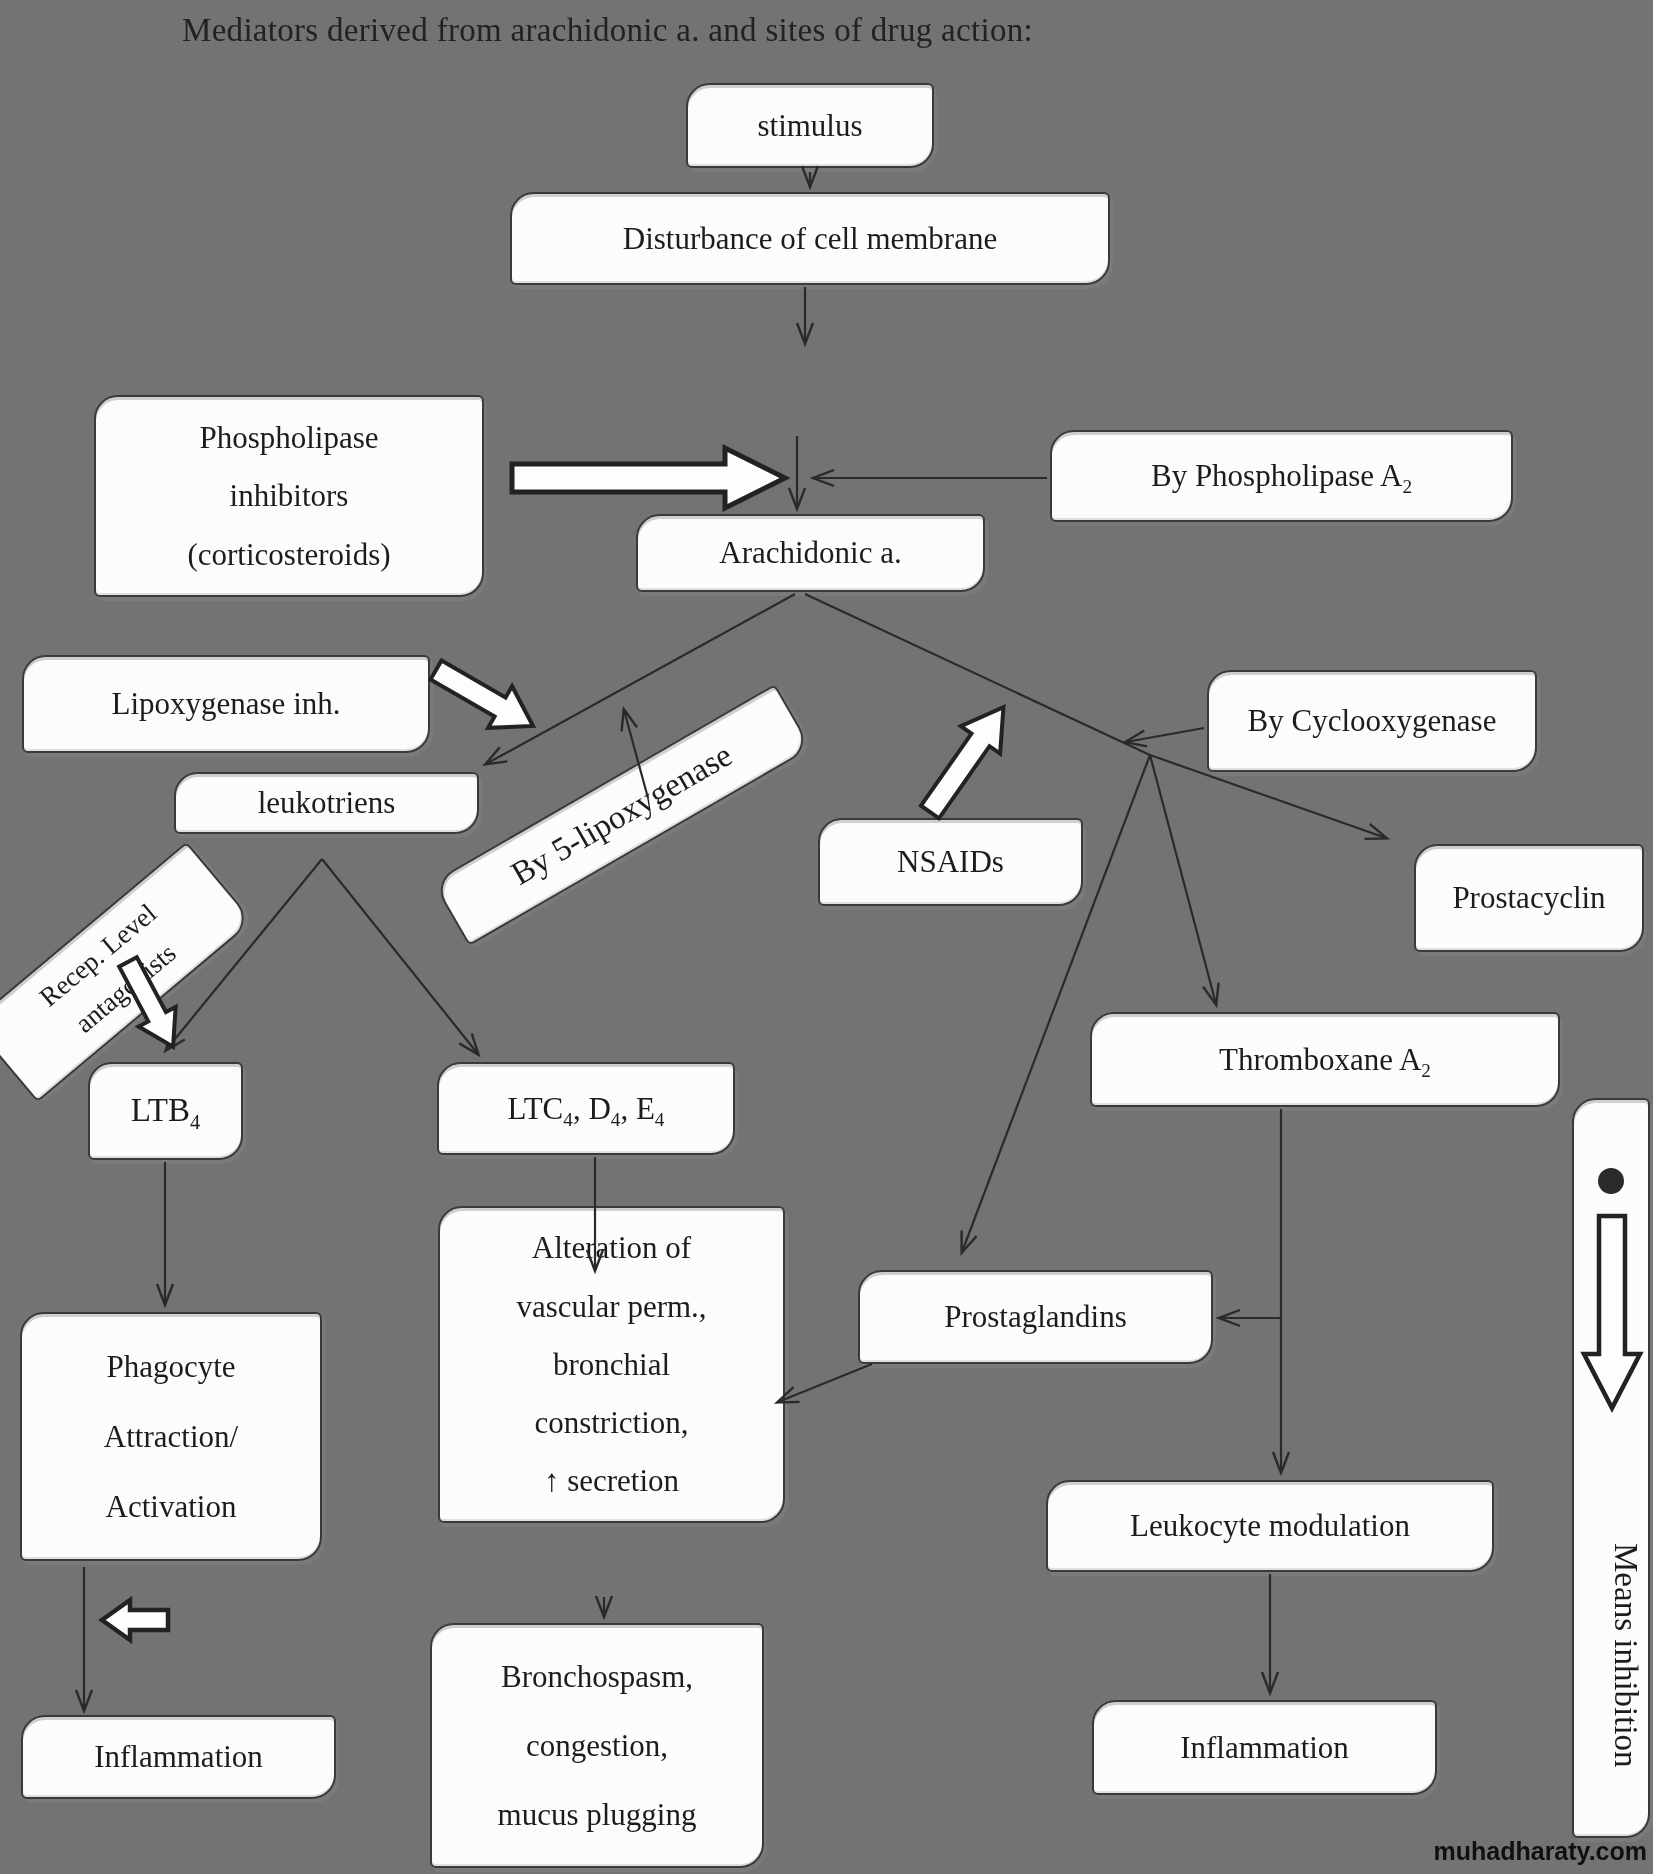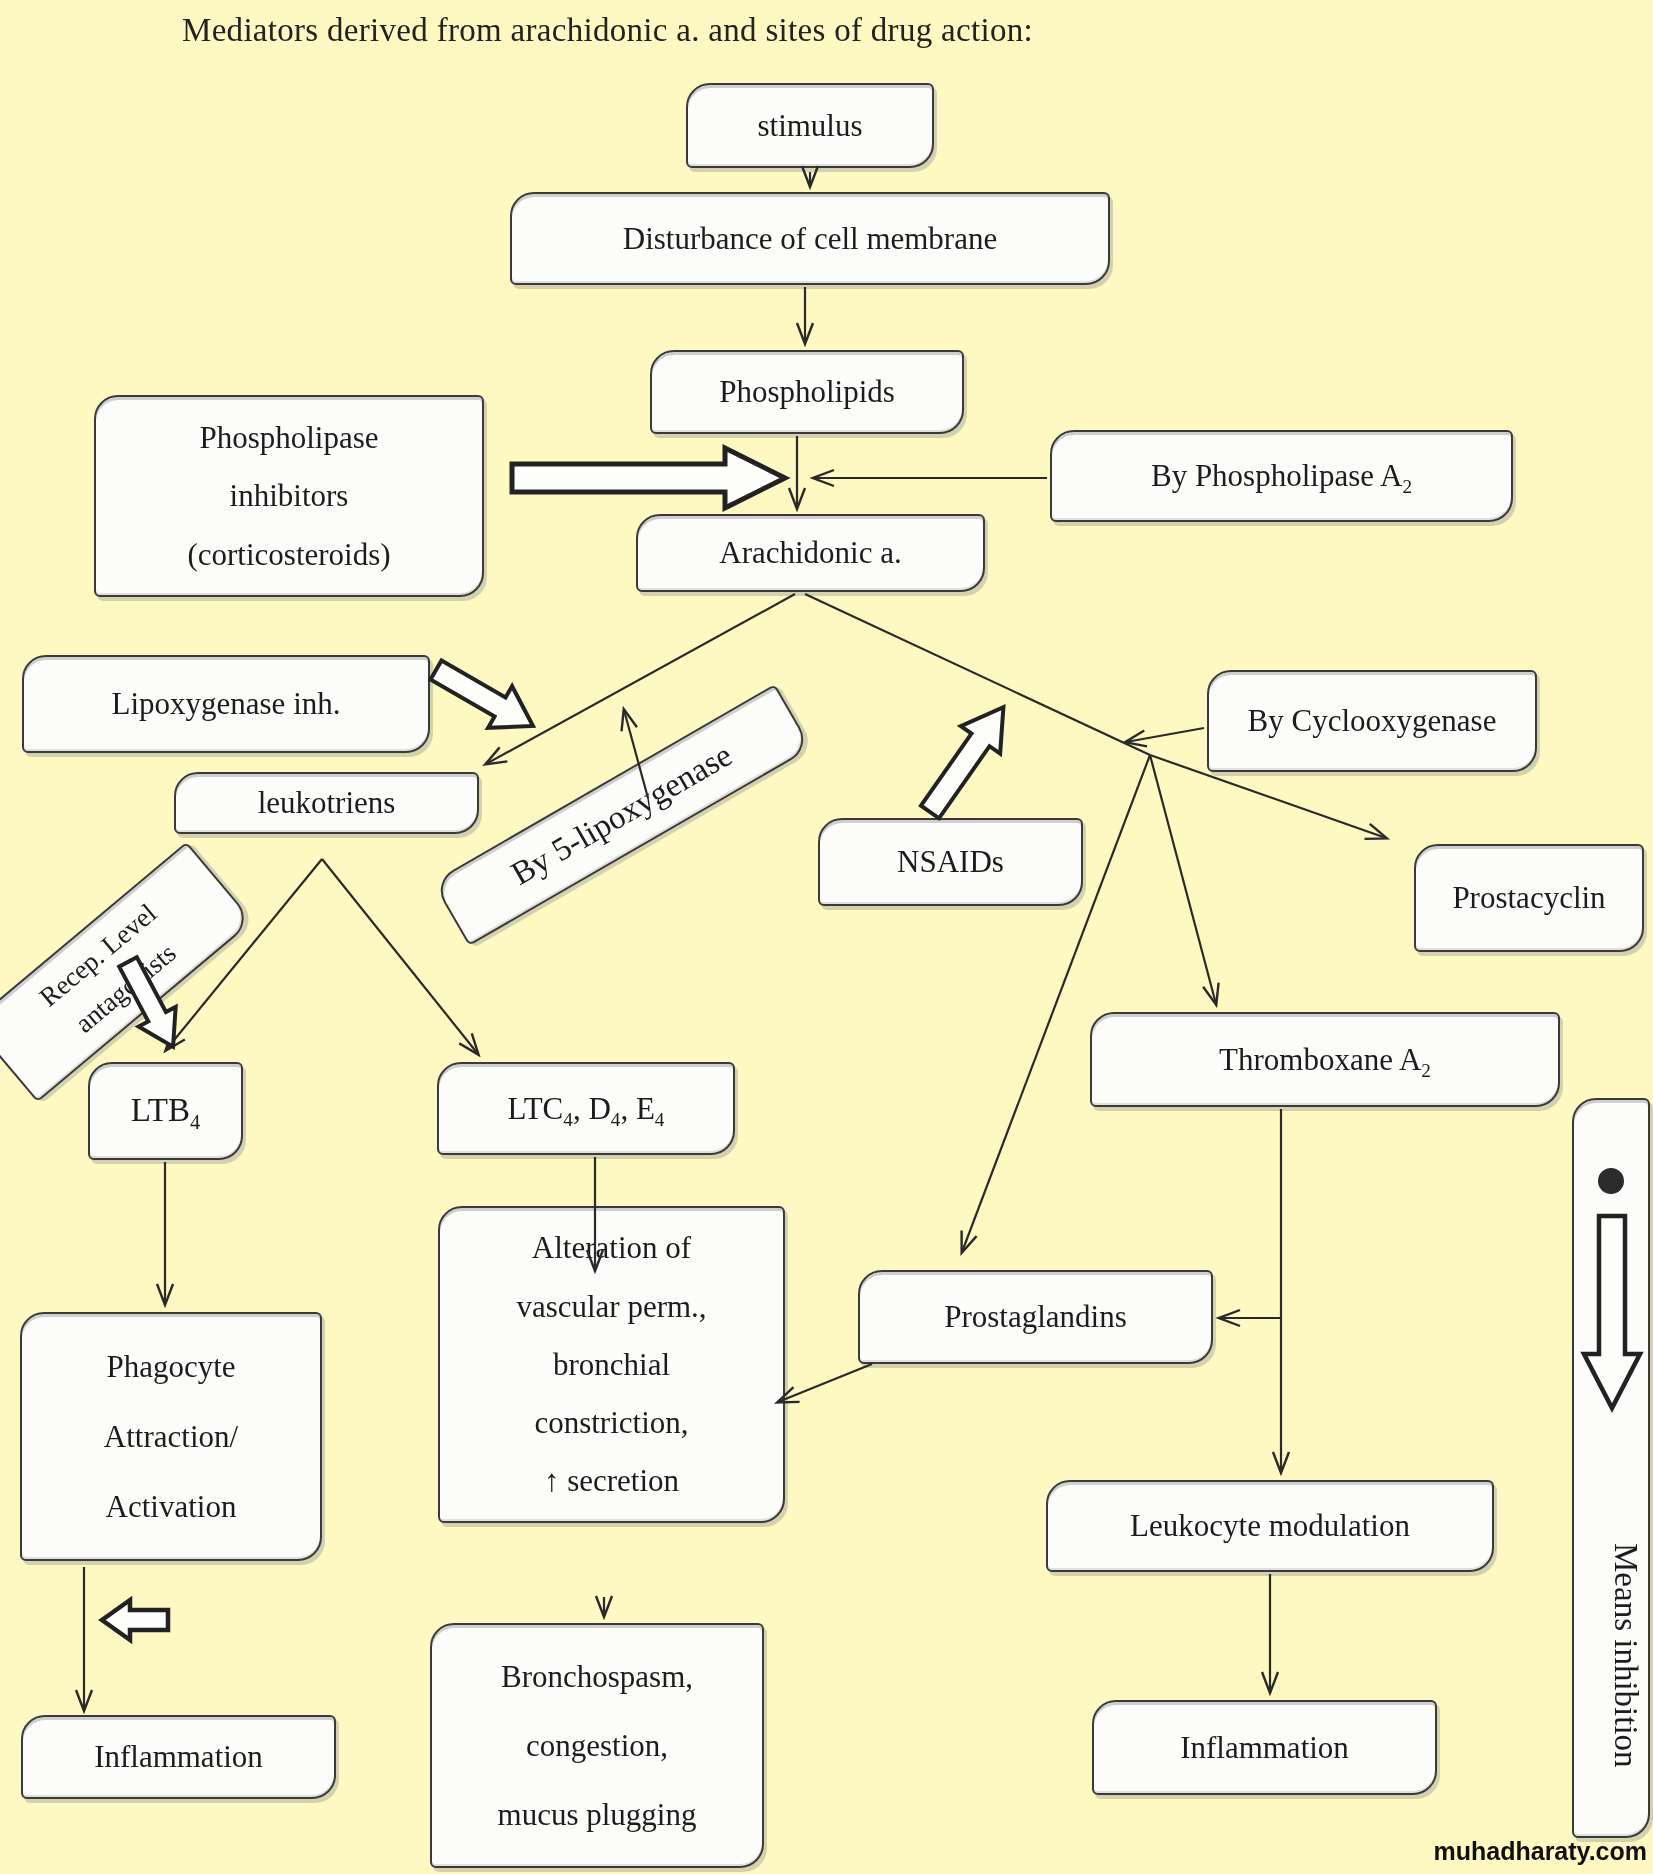--- a/index.html
+++ b/index.html
@@ -1,18 +1,18 @@
 <!DOCTYPE html>
 <html><head>
 <meta charset="utf-8">
 <style>
   html,body{margin:0;padding:0;background:#e8e8e8;}
   #canvas{
     position:relative;width:1653px;height:1874px;margin:0 auto;
-    background:#fef9c3;overflow:hidden;
+    background:#737373;overflow:hidden;
     font-family:"Liberation Serif","DejaVu Serif",serif;color:#1c1c1c;
   }
   #title{
     position:absolute;left:182px;top:12px;width:1000px;
     font-size:33px;letter-spacing:.3px;color:#222;
   }
   .node{
     position:absolute;box-sizing:border-box;
     background:#fcfcfa;border:2.5px solid #3a3a3a;
     border-radius:24px 6px 24px 6px;
@@ -51,23 +51,20 @@
   <div id="title">Mediators derived from arachidonic a. and sites of drug action:</div>
 
   <div class="node" style="left:686px;top:83px;width:248px;height:85px;">
     <span>stimulus</span>
   </div>
 
   <div class="node" style="left:510px;top:192px;width:600px;height:93px;align-items:center;">
     <span>Disturbance of cell membrane</span>
   </div>
 
-  <div class="node" style="left:650px;top:350px;width:314px;height:84px;">
-    <span>Phospholipids</span>
-  </div>
 
   <div class="node" style="left:94px;top:395px;width:390px;height:202px;">
       <div class="ln">Phospholipase</div>
       <div class="ln">inhibitors</div>
       <div class="ln">(corticosteroids)</div>
     </div>
 
   <div class="node" style="left:1050px;top:430px;width:463px;height:92px;">
     <span>By Phospholipase A<sub>2</sub></span>
   </div>

